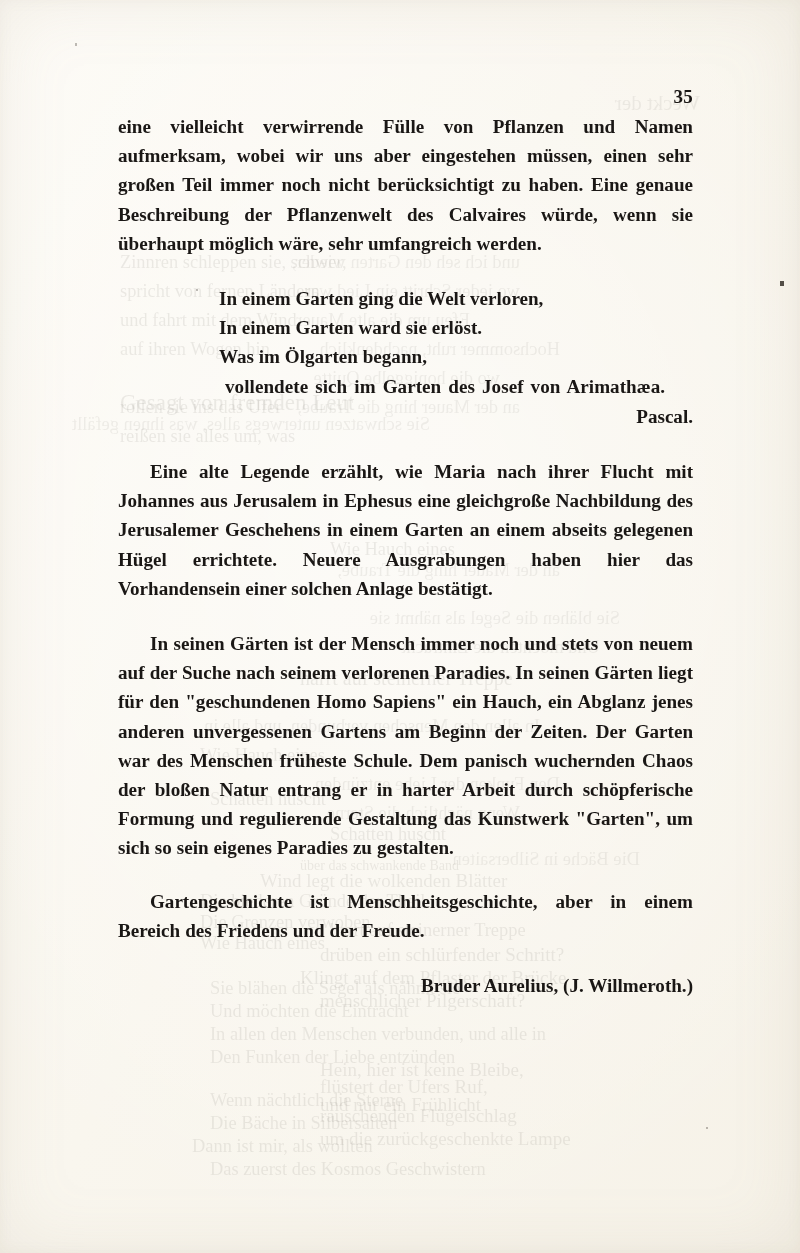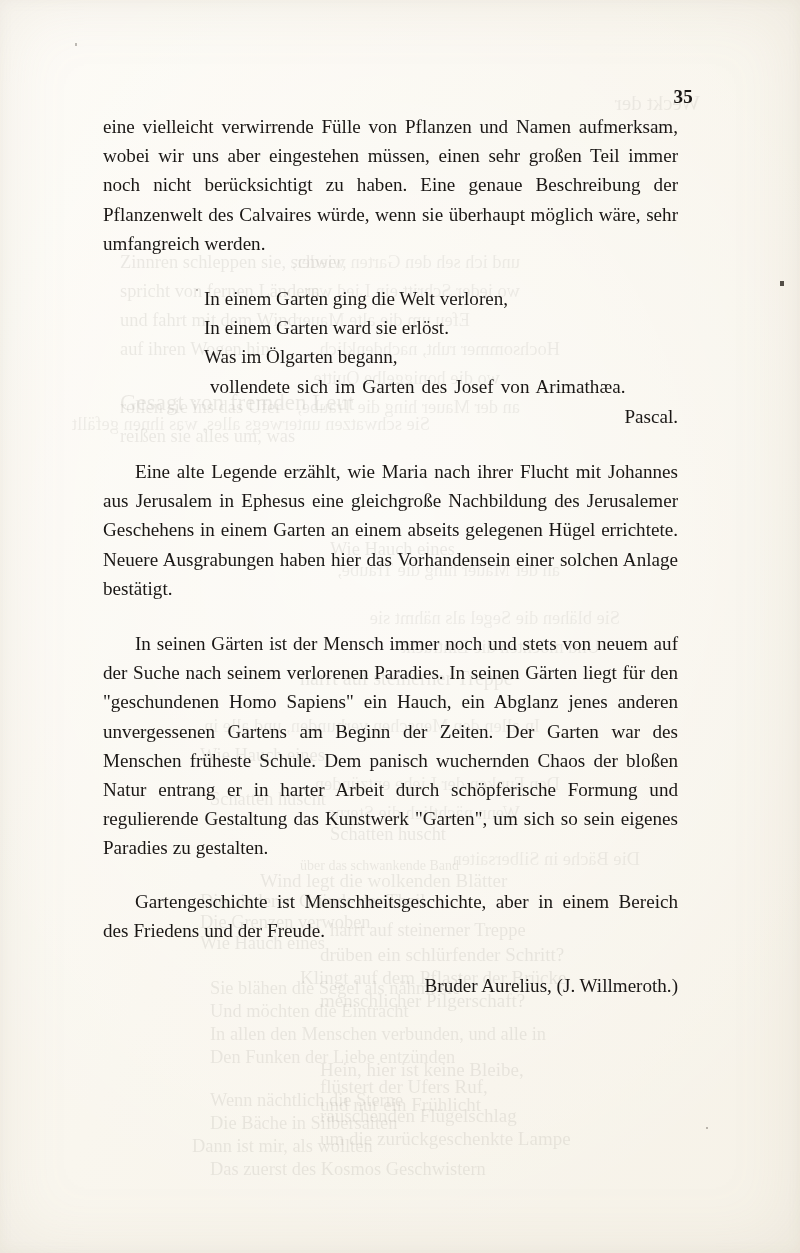--- a/index.html
+++ b/index.html
@@ -72,23 +72,24 @@
     top: 86px;
     width: 575px;
     text-align: right;
     font-size: 19px;
     font-weight: bold;
     letter-spacing: 0.2px;
   }
 
   .textblock {
     position: absolute;
-    left: 103px;
+    left: 118px;
     top: 112px;
     width: 575px;
+    font-weight: bold;
   }
 
   p.body {
     margin: 0;
     font-size: 19.1px;
     line-height: 29.2px;
     text-align: justify;
     text-justify: inter-word;
     word-spacing: 0.2px;
     hyphens: manual;

